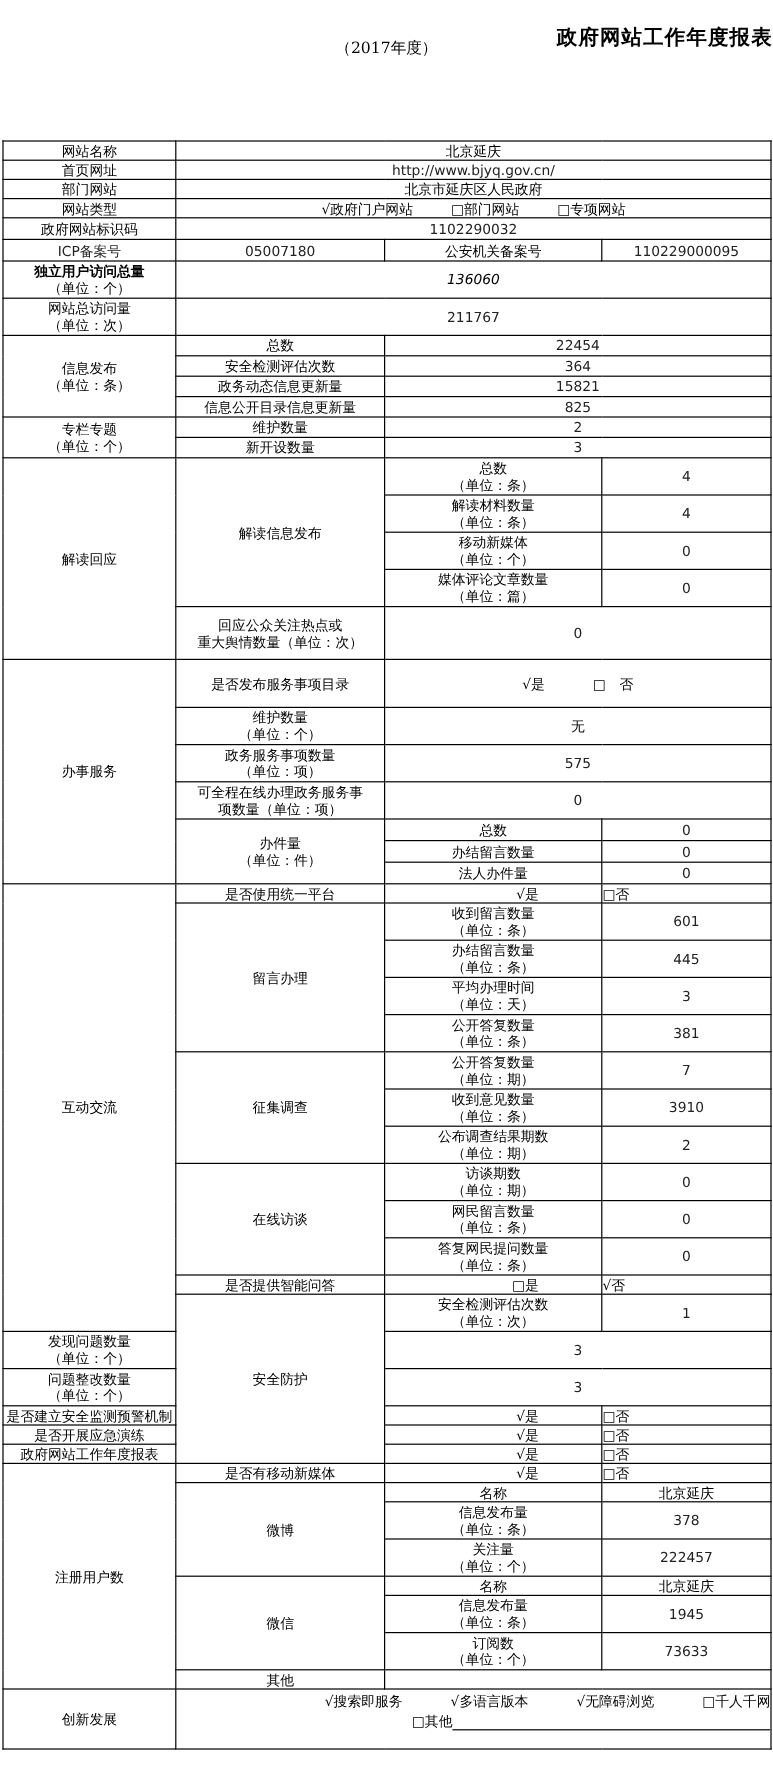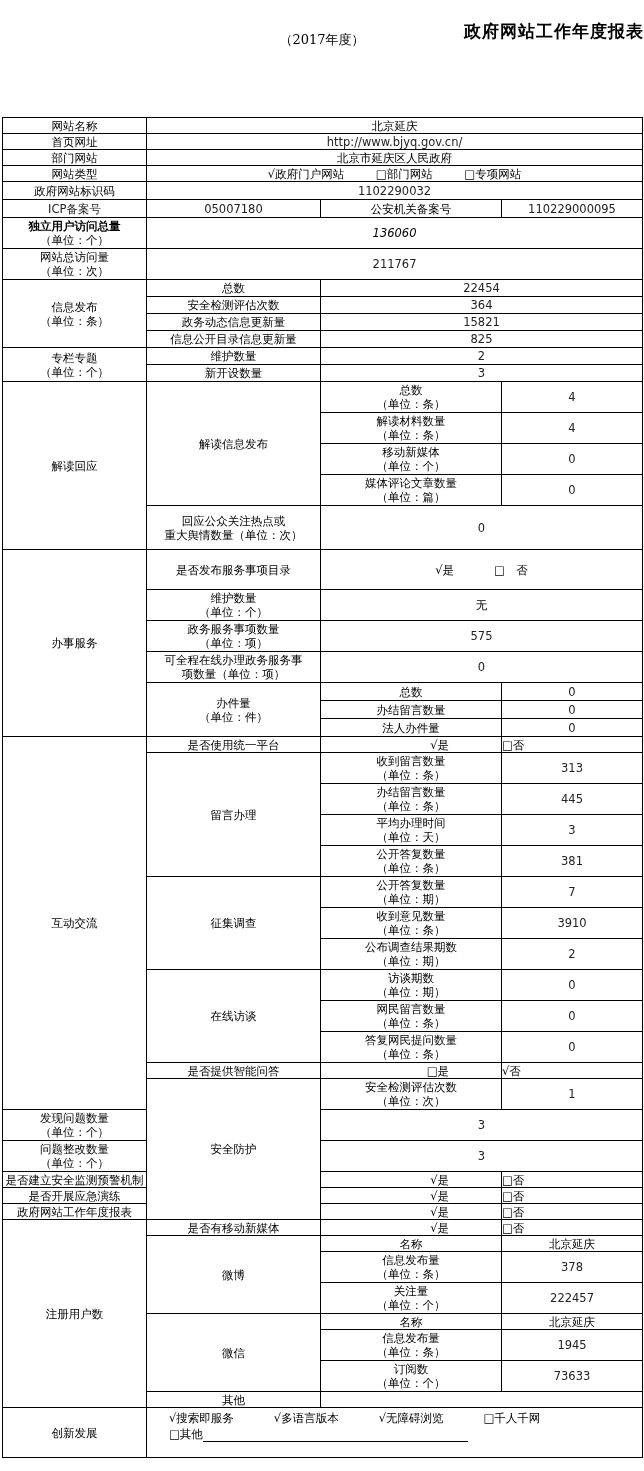--- a/index.html
+++ b/index.html
@@ -154,21 +154,21 @@
 
   <tr style="height:16px">
     <td rowspan="13">互动交流</td>
     <td>是否使用统一平台</td>
     <td style="text-align:right;padding-right:52px;">√是</td>
     <td style="text-align:left;">□否</td>
   </tr>
   <tr style="height:31px">
     <td rowspan="4">留言办理</td>
     <td><span>收到留言数量</span><br><span>（单位：条）</span></td>
-    <td class="num">313</td>
+    <td class="num">601</td>
   </tr>
   <tr style="height:31px">
     <td><span>办结留言数量</span><br><span>（单位：条）</span></td>
     <td class="num">445</td>
   </tr>
   <tr style="height:31px">
     <td><span>平均办理时间</span><br><span>（单位：天）</span></td>
     <td class="num">3</td>
   </tr>
   <tr style="height:31px">
@@ -268,19 +268,19 @@
     <td><span>订阅数</span><br><span>（单位：个）</span></td>
     <td class="num">73633</td>
   </tr>
   <tr style="height:16px">
     <td>其他</td>
     <td colspan="2"></td>
   </tr>
 
   <tr style="height:50px">
     <td>创新发展</td>
-    <td colspan="3" style="text-align:left;vertical-align:top;padding:2px 0 0 22px;line-height:16px;">
+    <td colspan="3" style="text-align:right;vertical-align:top;padding:2px 0 0 22px;line-height:16px;">
       <span>√搜索即服务</span><span class="spacer"></span><span>√多语言版本</span><span class="spacer"></span><span>√无障碍浏览</span><span class="spacer"></span><span>□千人千网</span><br>
       <span>□其他</span><span class="line"></span>
     </td>
   </tr>
 </tbody>
   </table>
 
 </body></html>

